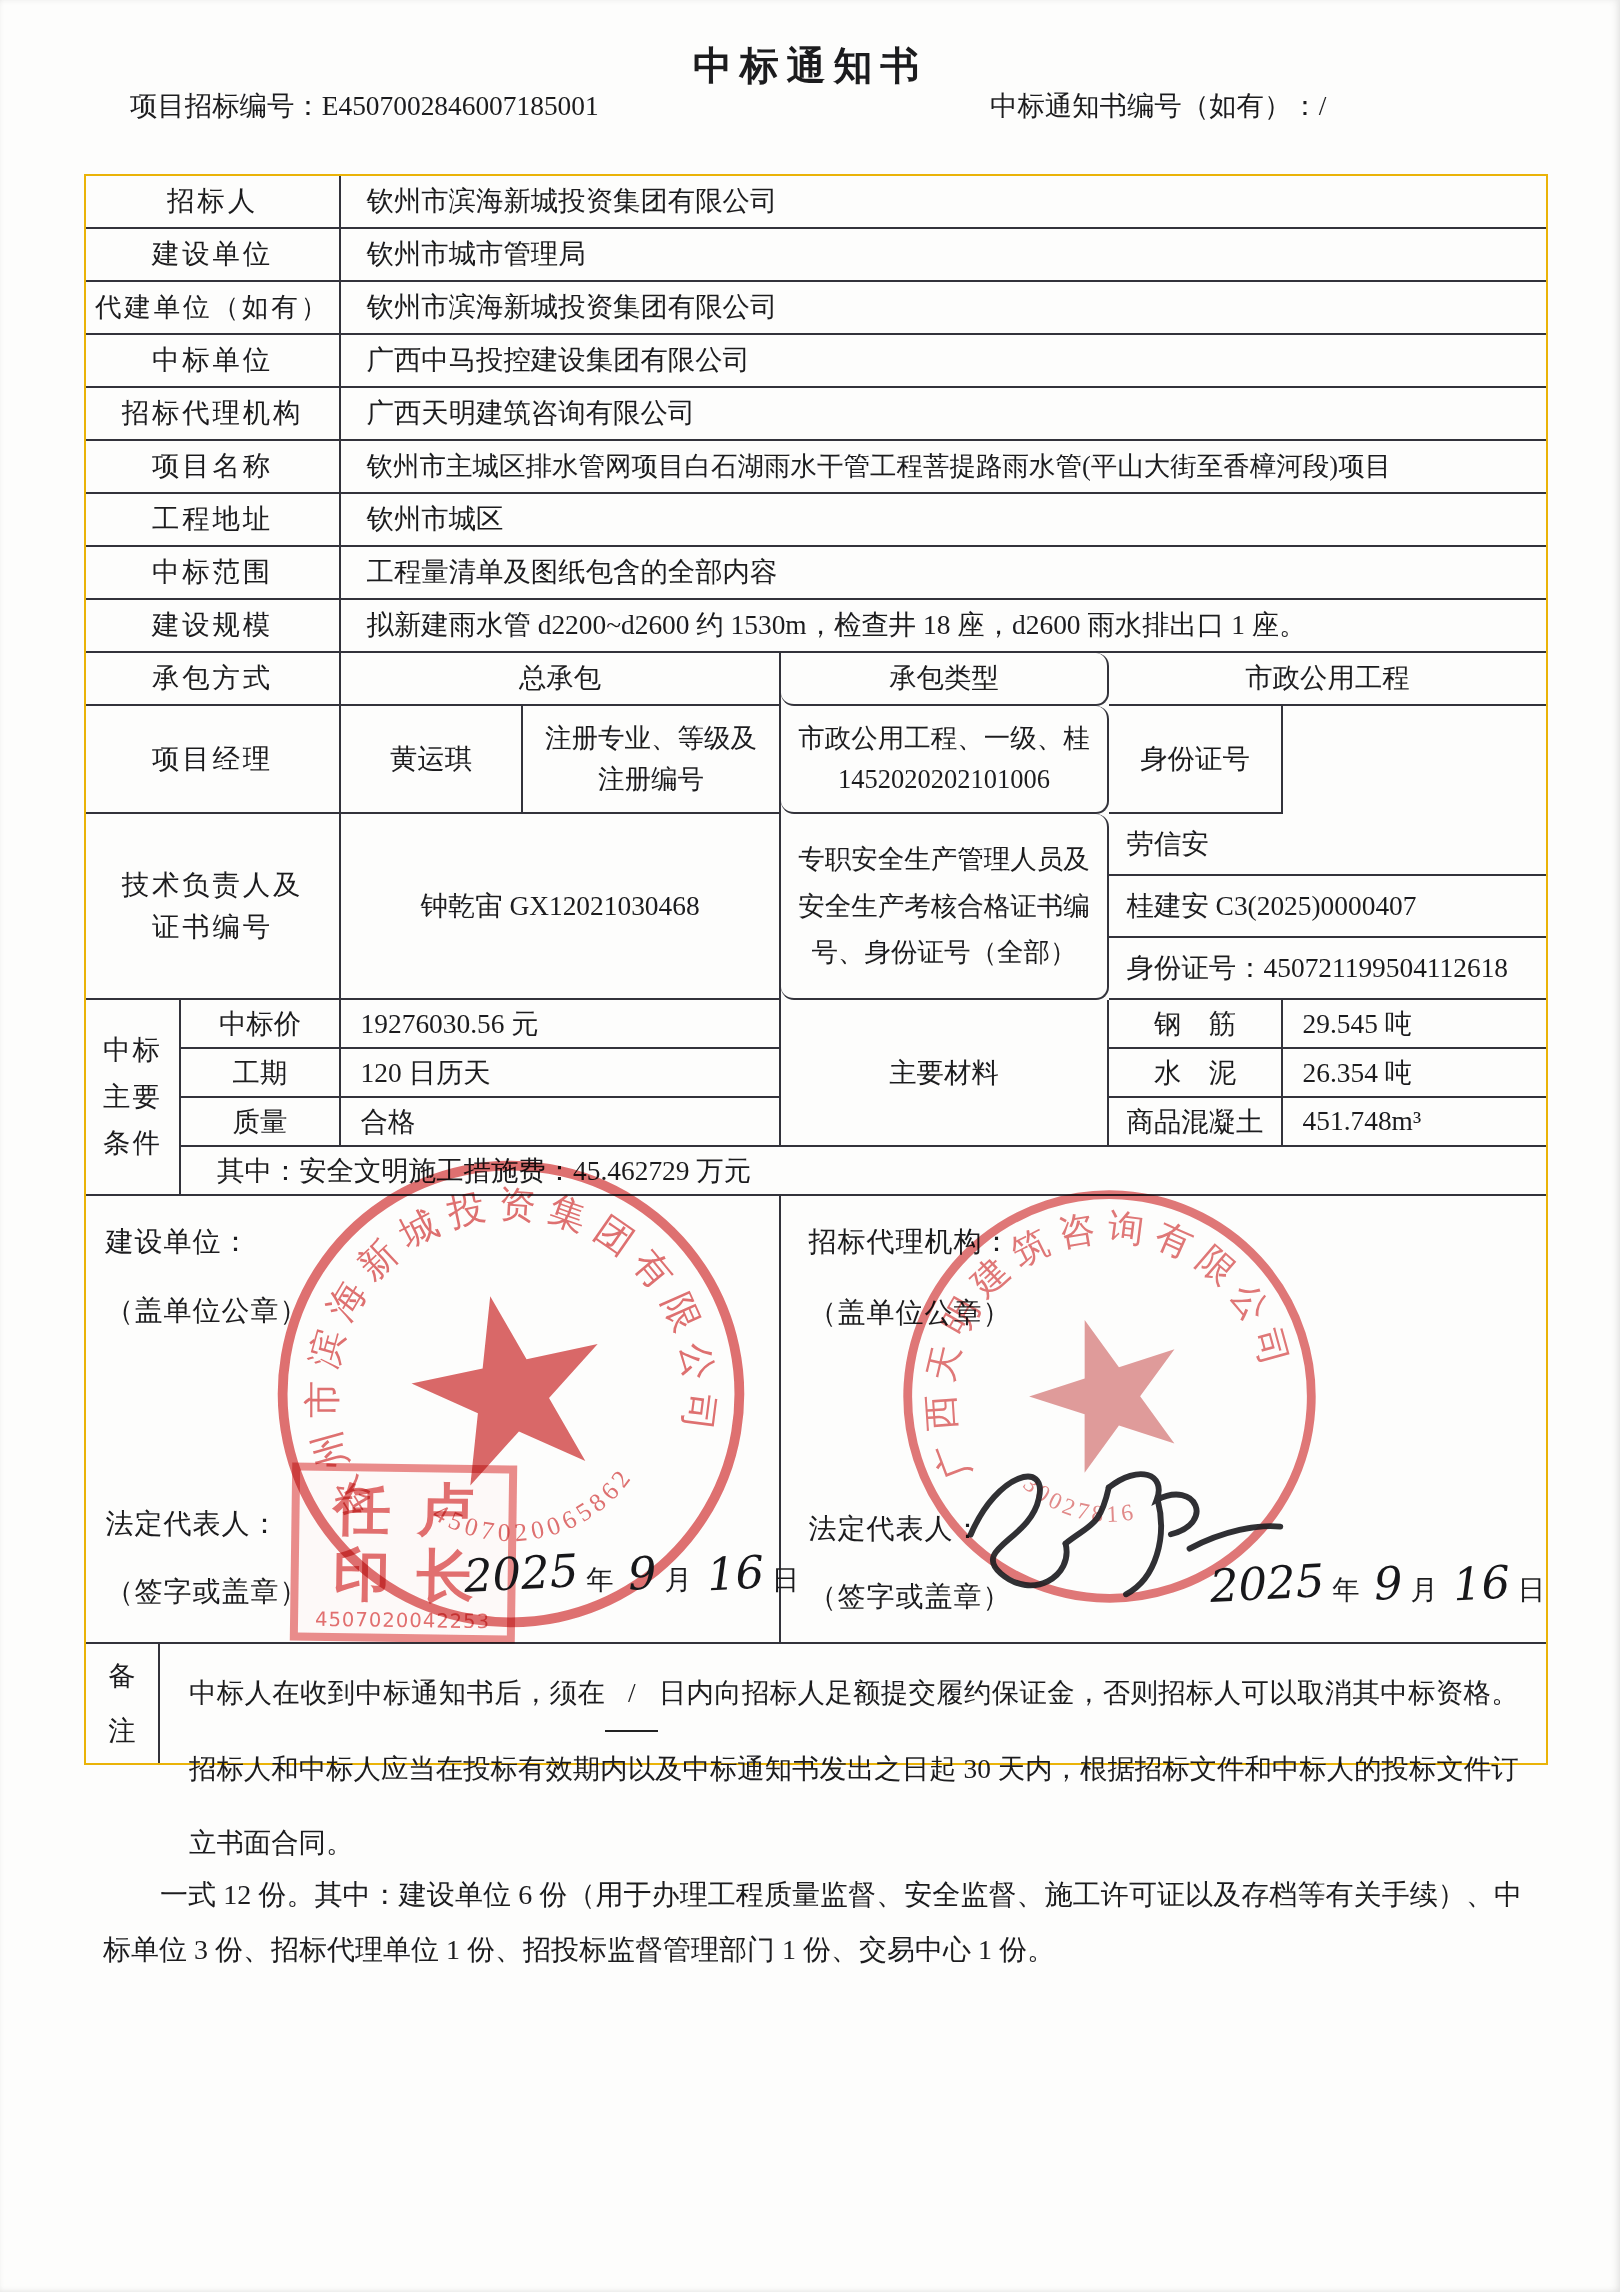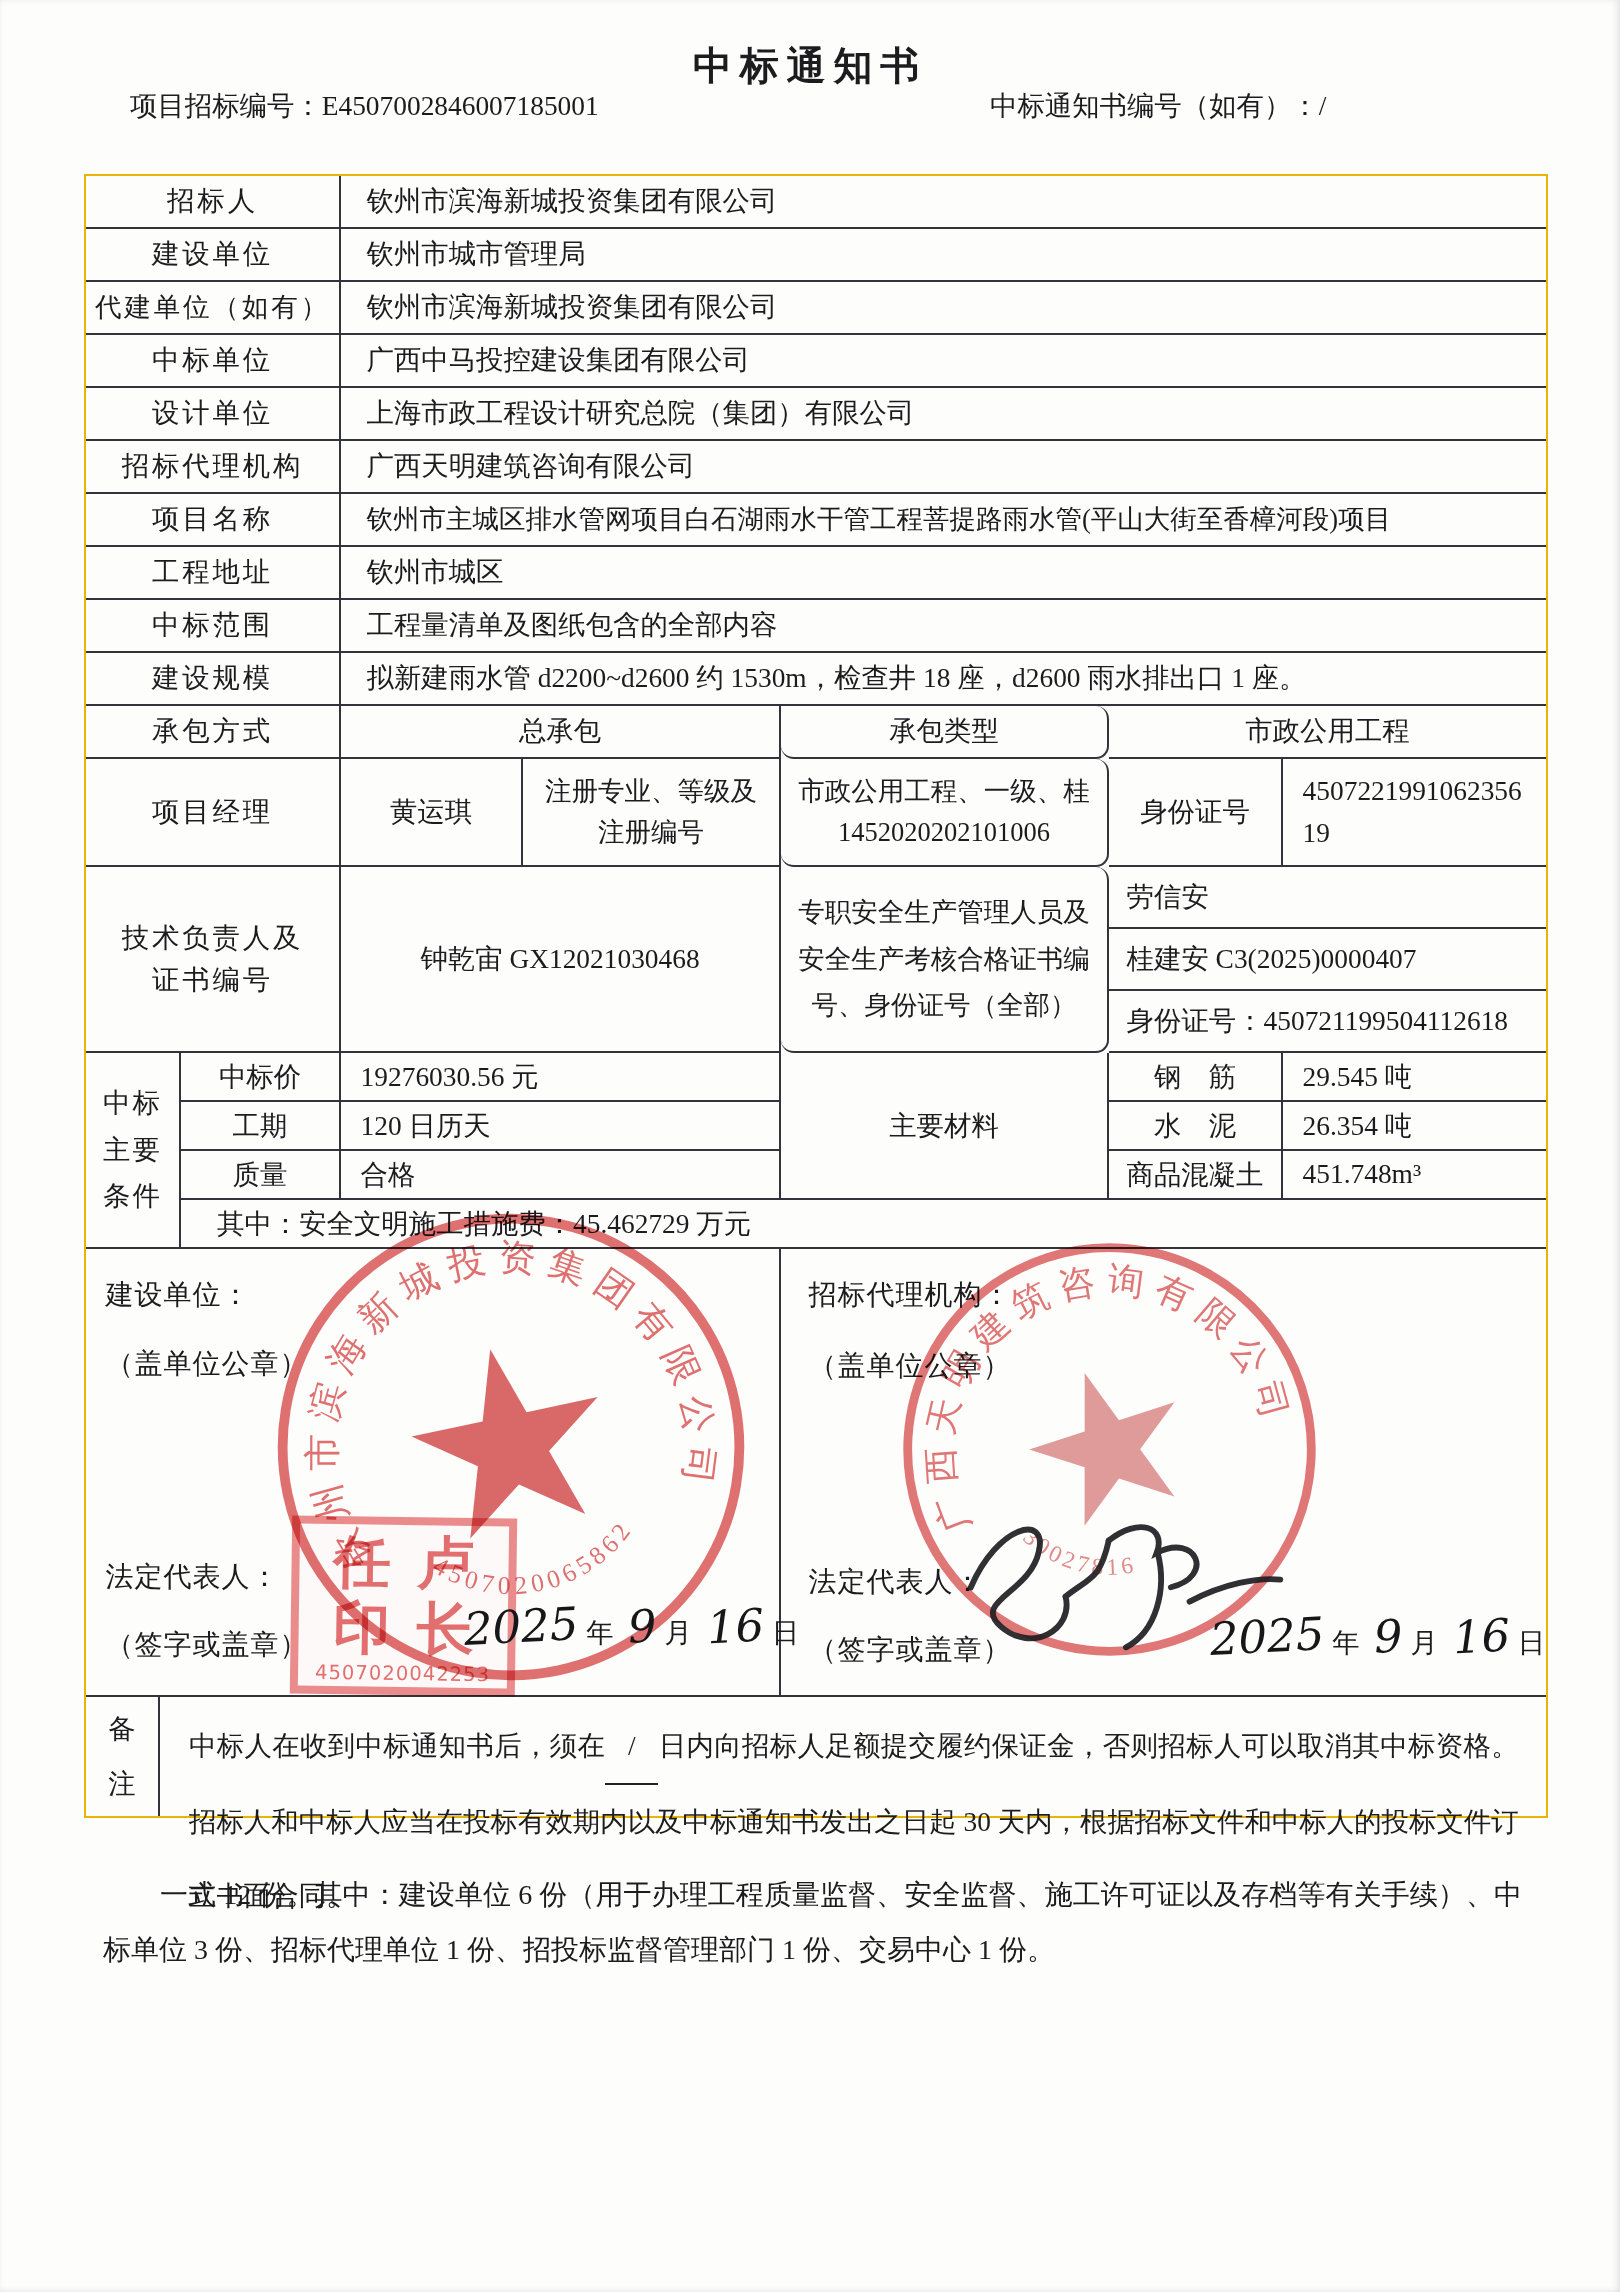--- a/index.html
+++ b/index.html
@@ -139,24 +139,20 @@
     </div>
     <div class="band">
       <div class="cell w-label h54 br bb small">代建单位（如有）</div>
       <div class="cell val h54 bb">钦州市滨海新城投资集团有限公司</div>
     </div>
     <div class="band">
       <div class="cell w-label h54 br bb">中标单位</div>
       <div class="cell val h54 bb">广西中马投控建设集团有限公司</div>
     </div>
     <div class="band">
-      <div class="cell w-label h54 br bb">设计单位</div>
-      <div class="cell val h54 bb">上海市政工程设计研究总院（集团）有限公司</div>
-    </div>
-    <div class="band">
       <div class="cell w-label h54 br bb">招标代理机构</div>
       <div class="cell val h54 bb">广西天明建筑咨询有限公司</div>
     </div>
     <div class="band">
       <div class="cell w-label h54 br bb">项目名称</div>
       <div class="cell val h54 bb small">钦州市主城区排水管网项目白石湖雨水干管工程菩提路雨水管(平山大街至香樟河段)项目</div>
     </div>
     <div class="band">
       <div class="cell w-label h54 br bb">工程地址</div>
       <div class="cell val h54 bb">钦州市城区</div>
@@ -176,21 +172,20 @@
       <div class="cell cE h54 br bb">承包类型</div>
       <div class="cell cLast h54 bb">市政公用工程</div>
     </div>
 
     <div class="band" style="height:108px">
       <div class="cell w-label br bb">项目经理</div>
       <div class="cell cC br bb">黄运琪</div>
       <div class="cell cD br bb small" style="padding:0 15.7px">注册专业、等级及注册编号</div>
       <div class="cell cE br bb small">市政公用工程、一级、桂 1452020202101006</div>
       <div class="cell cF br bb">身份证号</div>
-      <div class="cell cLast bb left-pad wrap-digits" style="padding-right:15.7px;text-align:left">450722199106235619</div>
     </div>
 
     <div class="band" style="height:186px">
       <div class="cell w-label br bb" style="padding:5px 29px">技术负责人及证书编号</div>
       <div class="cell cDE br bb">钟乾宙 GX12021030468</div>
       <div class="cell cE br bb small" style="line-height:1.75">专职安全生产管理人员及安全生产考核合格证书编号、身份证号（全部）</div>
       <div class="stack3 bb">
         <div class="bb">劳信安</div>
         <div class="bb">桂建安 C3(2025)0000407</div>
         <div>身份证号：450721199504112618</div>

